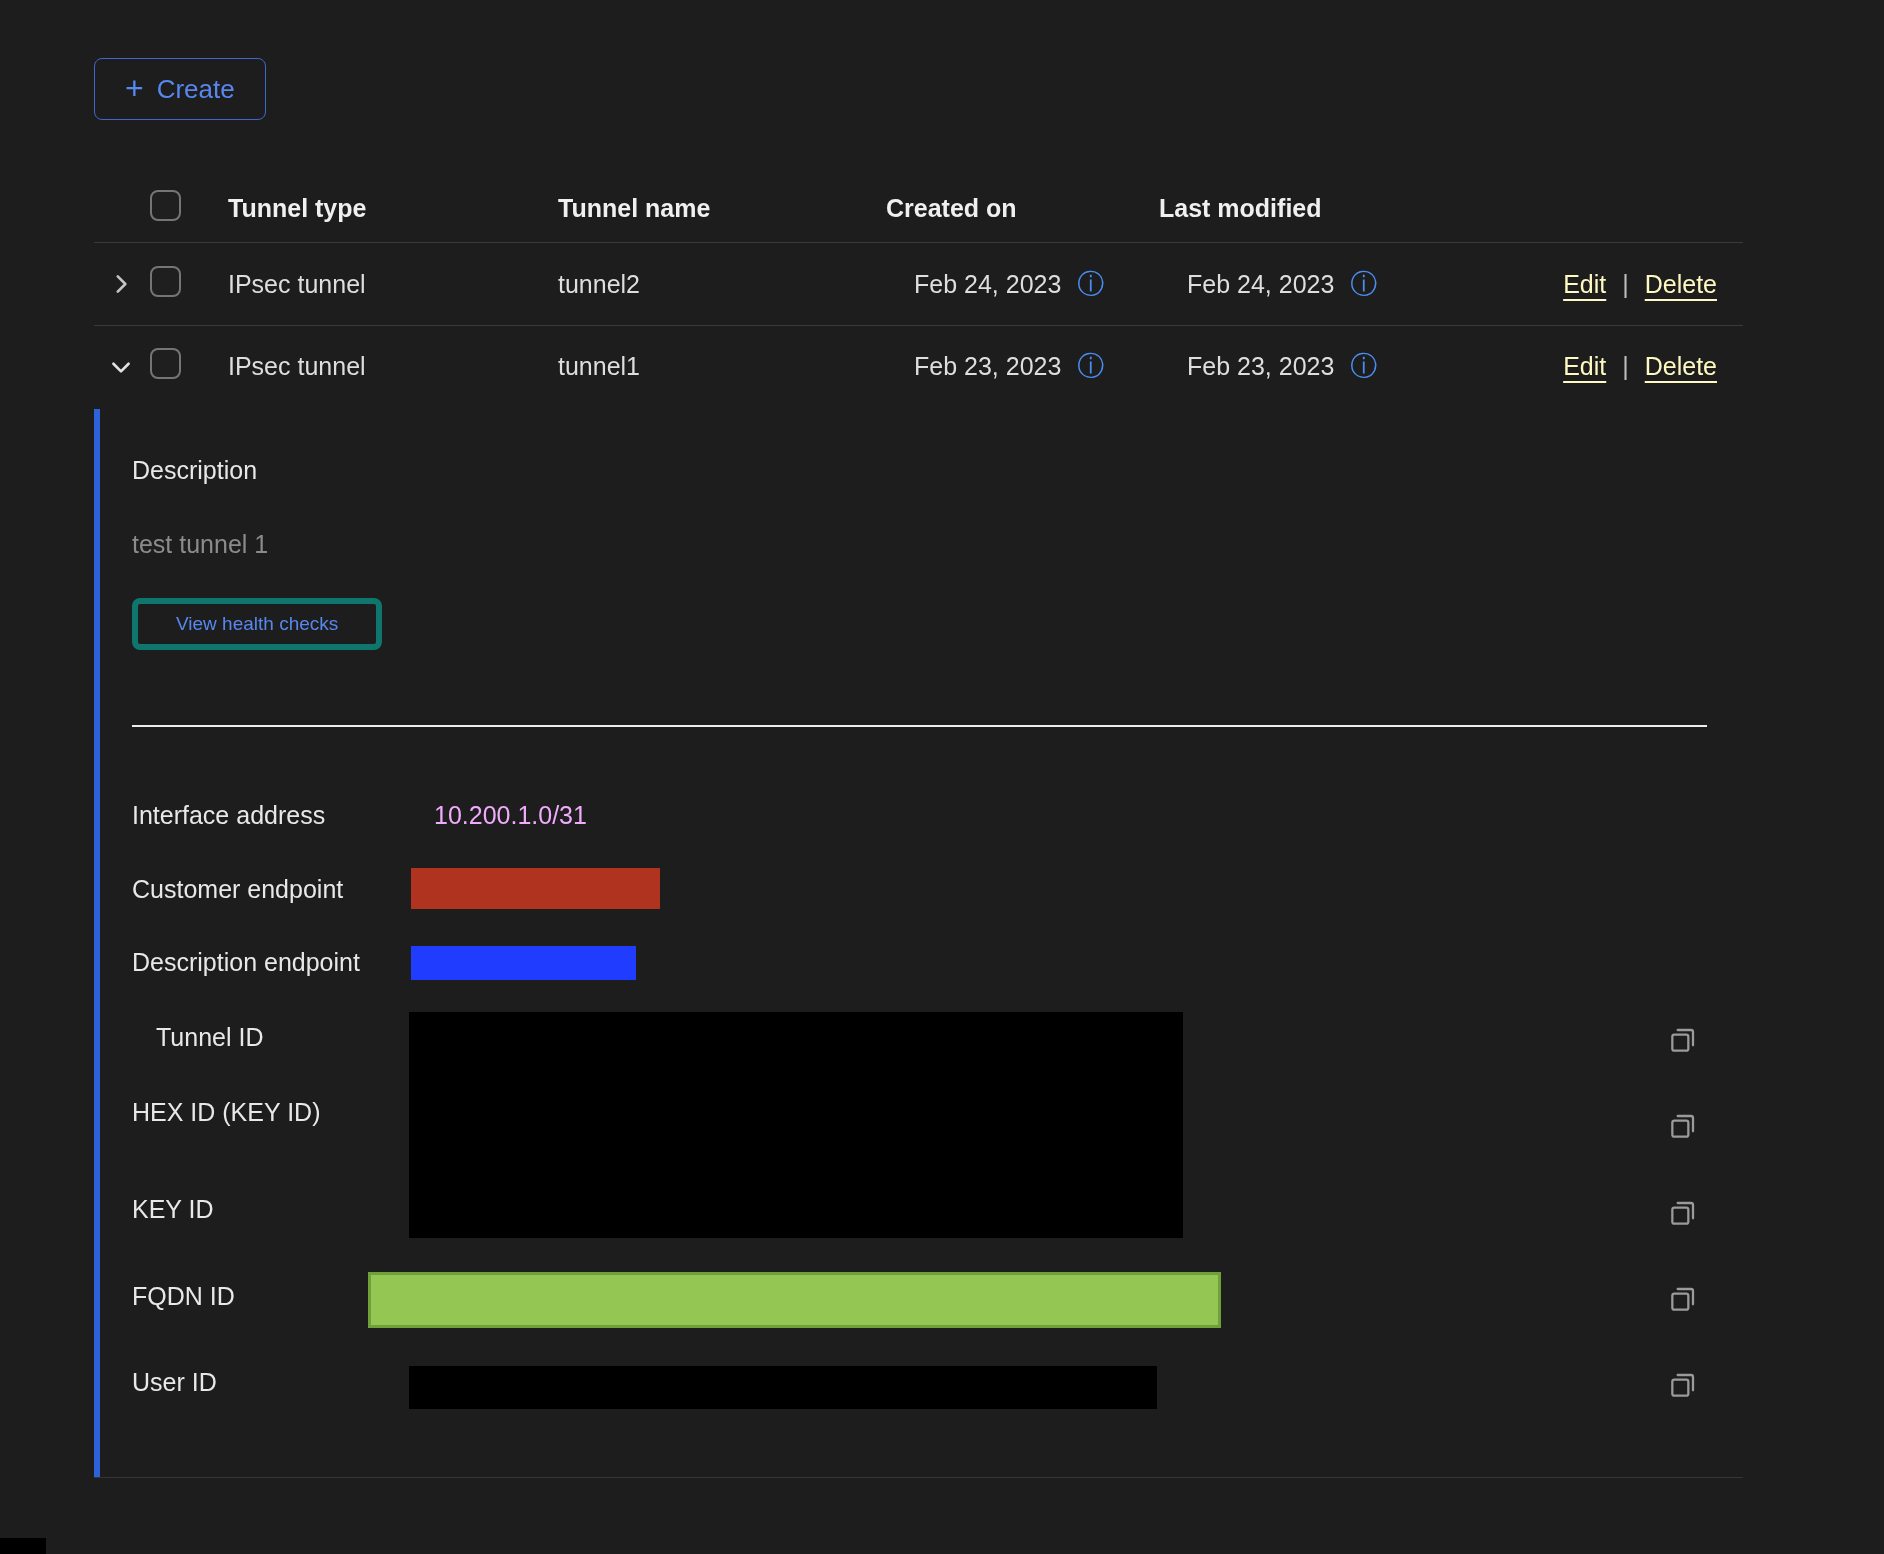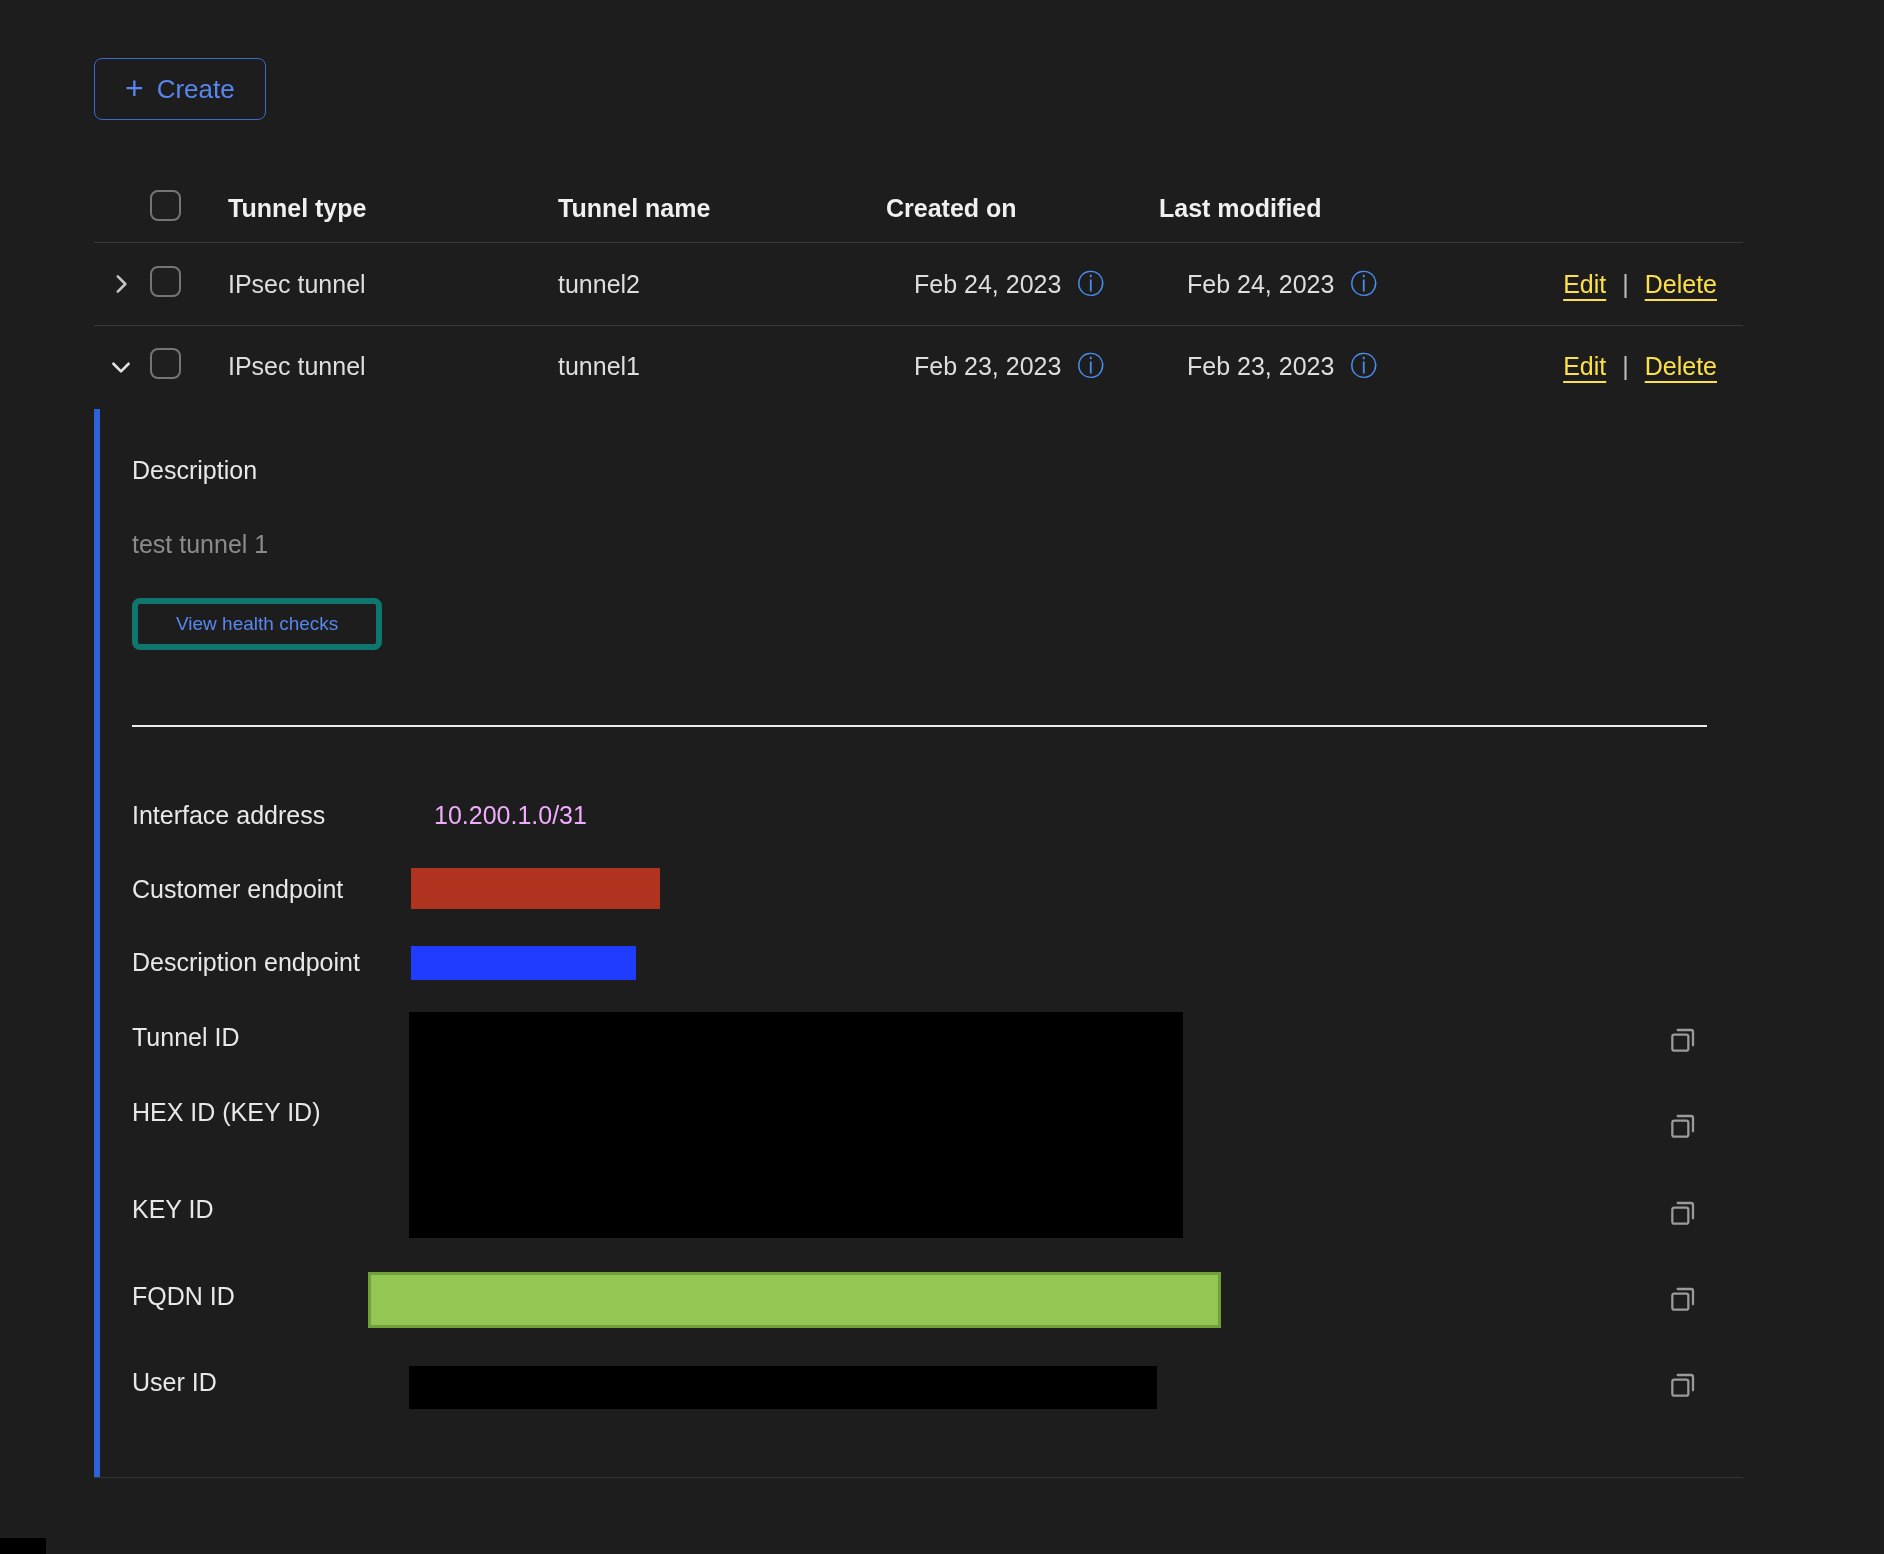--- a/index.html
+++ b/index.html
@@ -77,21 +77,21 @@
   }
   .cell-actions {
     justify-self: end;
     padding-right: 26px;
     display: flex;
     align-items: center;
     gap: 16px;
     font-size: 25px;
   }
   .cell-actions a {
-    color: #fde047;
+    color: #fef9c3;
     text-decoration: underline;
     text-underline-offset: 6px;
     cursor: pointer;
   }
   .act-sep { color: #bdbdbd; }
 
   
   .panel-bar {
     position: absolute;
     left: 94px; top: 409px;
@@ -247,21 +247,21 @@
 
   <div class="plabel" style="top:801px;">Interface address</div>
   <div class="pvalue" style="left:434px; top:801px;">10.200.1.0/31</div>
 
   <div class="plabel" style="top:875px;">Customer endpoint</div>
   <div class="redact redact-red"></div>
 
   <div class="plabel" style="top:948px;">Description endpoint</div>
   <div class="redact redact-blue"></div>
 
-  <div class="plabel" style="top:1023px;">Tunnel ID</div>
+  <div class="plabel" style="top:1023px;margin-left:24px;">Tunnel ID</div>
   <div class="plabel" style="top:1098px;">HEX ID (KEY ID)</div>
   <div class="plabel" style="top:1195px;">KEY ID</div>
   <div class="redact redact-black-lg"></div>
 
   <div class="plabel" style="top:1282px;">FQDN ID</div>
   <div class="redact redact-green"></div>
 
   <div class="plabel" style="top:1368px;">User ID</div>
   <div class="redact redact-black-sm"></div>
 

